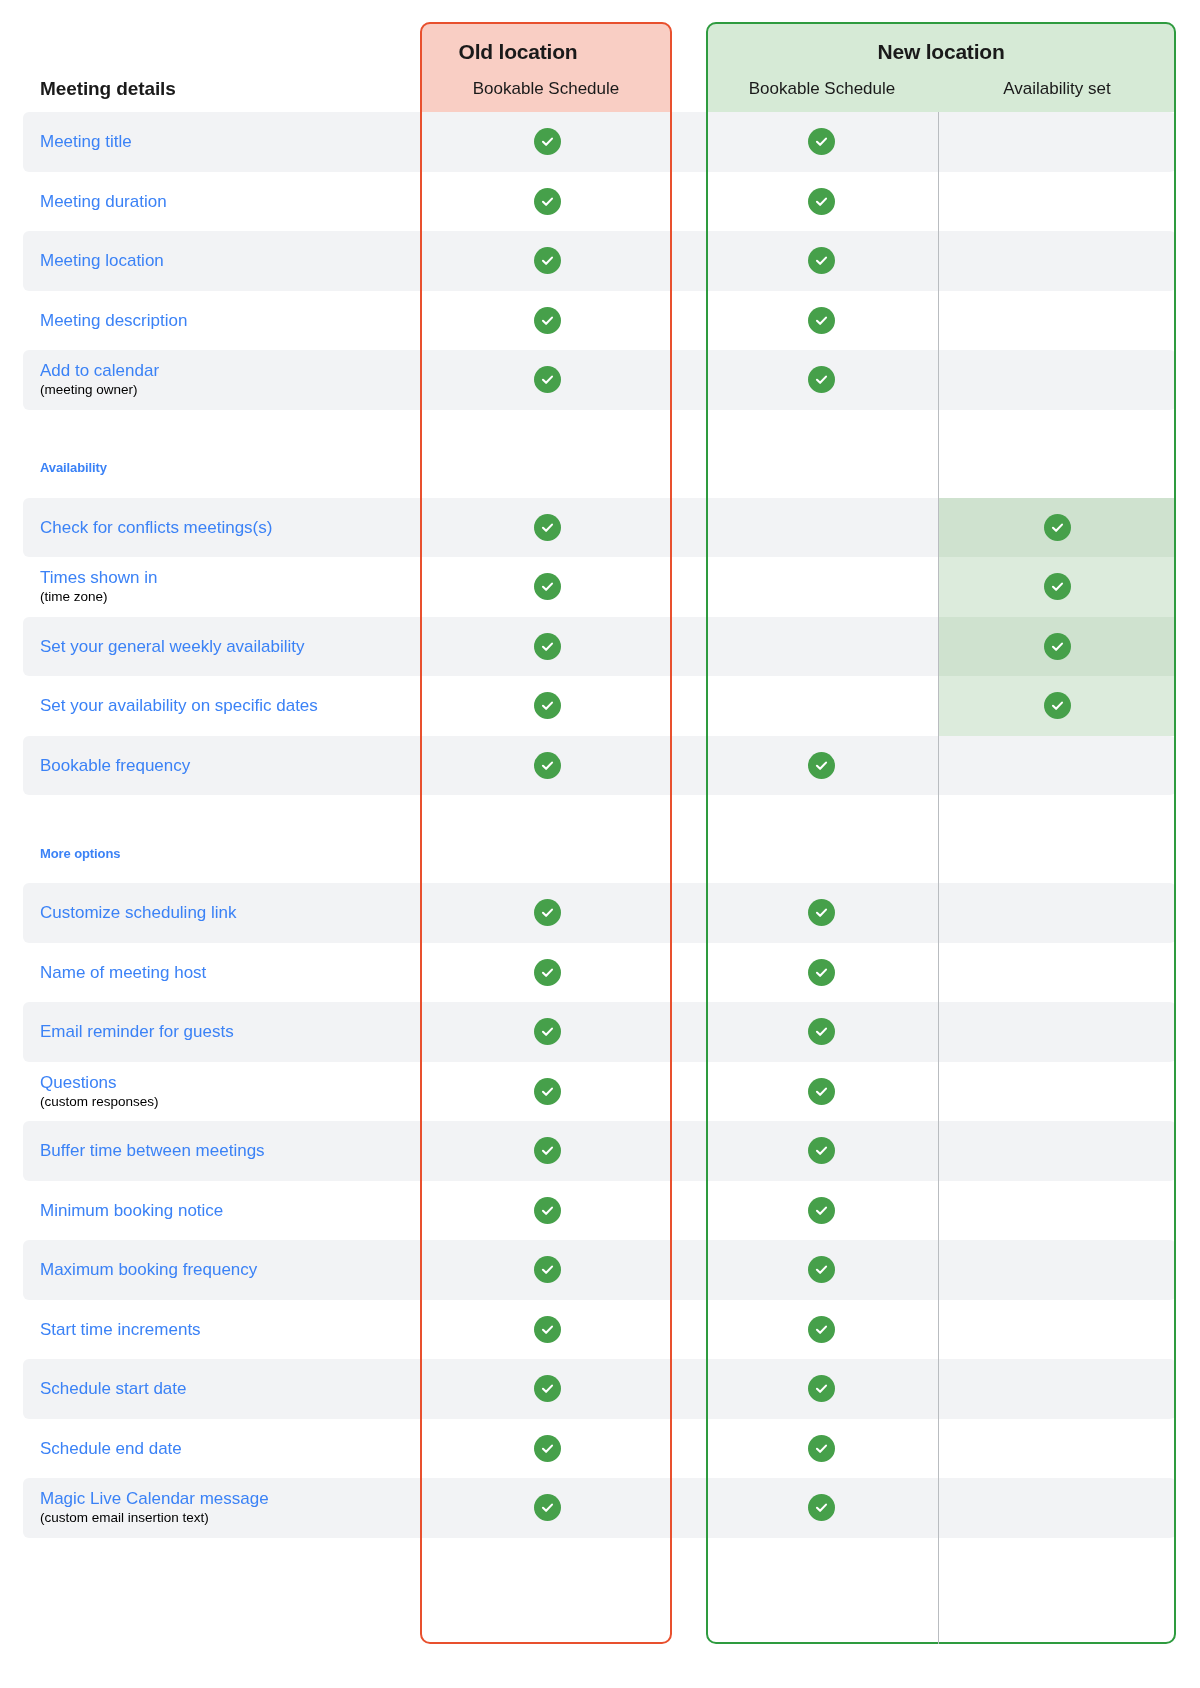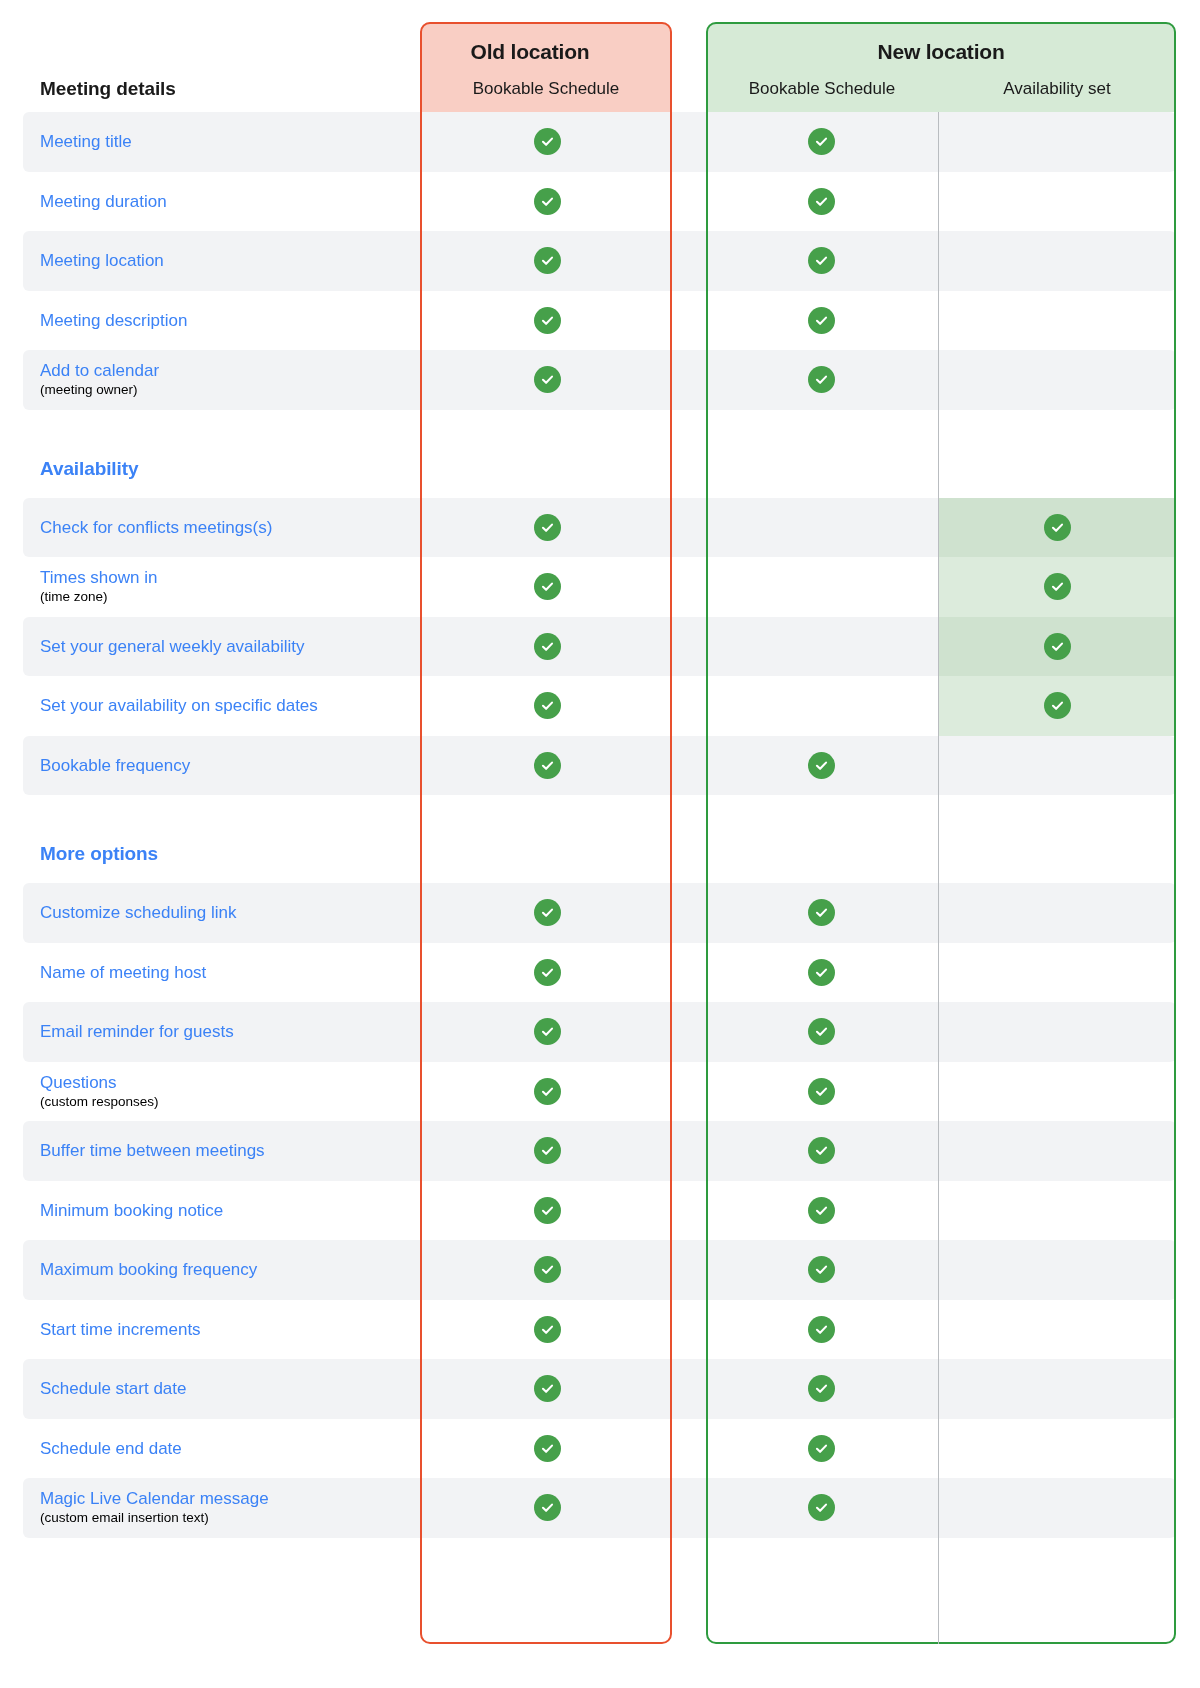--- a/index.html
+++ b/index.html
@@ -63,21 +63,21 @@
     letter-spacing: -0.1px;
   }
   .grp-title {
     position: absolute;
     top: 18px;
     text-align: center;
     font-size: 21px;
     font-weight: bold;
     letter-spacing: -0.2px;
   }
-  .grp-title.old { left: 412px; width: 236px; }
+  .grp-title.old { left: 400px; width: 236px; }
   .grp-title.new { left: 706px; width: 470px; }
 
   .sub-title {
     position: absolute;
     top: 57px;
     text-align: center;
     font-size: 17px;
     font-weight: normal;
     color: #1a1a1a;
   }
@@ -144,21 +144,21 @@
   }
   .check svg { display: block; }
   .check.c1 { left: 534px; }
   .check.c2 { left: 808px; }
   .check.c3 { left: 1044px; }
 
   
   .row.gap { }
   .row.section .label .main {
     font-weight: bold;
-    font-size: 19px;
+    font-size: 13px;
     letter-spacing: -0.1px;
   }
 
   
   .vdiv {
     position: absolute;
     left: 938px;
     width: 1px;
     background: #b9bcc0;
     z-index: 5;

